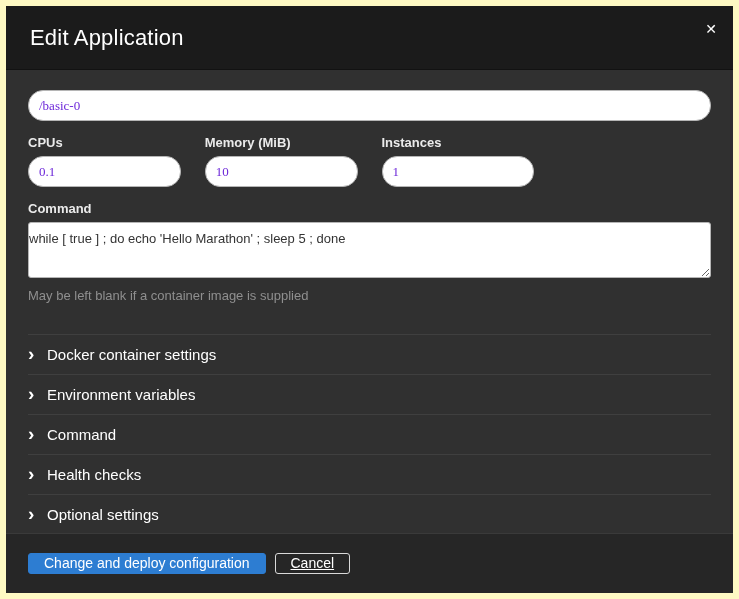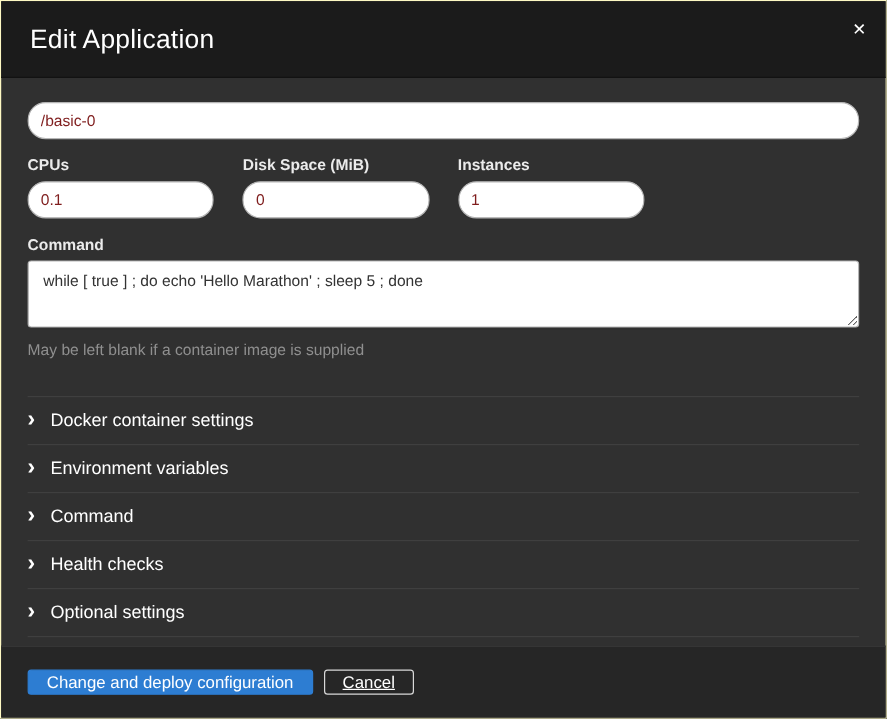--- a/index.html
+++ b/index.html
@@ -6,21 +6,21 @@
   html, body { width: 739px; height: 599px; }
   body {
     font-family: "Liberation Sans", sans-serif;
     background: #303030;
     overflow: hidden;
   }
   .modal {
     width: 739px;
     height: 599px;
     background: #303030;
-    border: 1px solid #fef9c3;
+    border: 6px solid #fef9c3;
     display: flex;
     flex-direction: column;
   }
   
   .modal-header {
     background: #1b1b1b;
     height: 64px;
     flex: 0 0 64px;
     display: flex;
     align-items: center;
@@ -61,36 +61,36 @@
     margin-bottom: 6px;
   }
   .text-input {
     width: 100%;
     height: 31px;
     background: #ffffff;
     border: 1px solid #b5b5b5;
     border-radius: 15px;
     padding: 0 10px;
     font-size: 13px;
-    color: #7f1d1d;
-    font-family: Liberation Sans, sans-serif;
+    color: #6d28d9;
+    font-family: Liberation Serif, serif;
   }
   .grid-4 {
     display: grid;
     grid-template-columns: repeat(4, 1fr);
     column-gap: 24px;
     margin-bottom: 14px;
   }
   .textarea-input {
     width: 100%;
     height: 56px;
     background: #ffffff;
     border: 1px solid #b5b5b5;
     border-radius: 3px;
-    padding: 7px 12px;
+    padding: 7px 0;
     font-size: 13px;
     color: #333333;
     font-family: "Liberation Sans", sans-serif;
     resize: vertical;
     line-height: 1.35;
   }
   .help-text {
     color: #8f8f8f;
     font-size: 13px;
     margin-top: 6px;
@@ -166,22 +166,22 @@
     <div class="form-group">
       <input class="text-input" type="text" value="/basic-0" style="">
     </div>
 
     <div class="grid-4">
       <div>
         <label class="field-label">CPUs</label>
         <input class="text-input" type="text" value="0.1" style="">
       </div>
       <div>
-        <label class="field-label">Disk Space (MiB)</label>
-        <input class="text-input" type="text" value="0" style="">
+        <label class="field-label">Memory (MiB)</label>
+        <input class="text-input" type="text" value="10" style="">
       </div>
       <div>
         <label class="field-label">Instances</label>
         <input class="text-input" type="text" value="1" style="">
       </div>
     </div>
 
     <div class="form-group" style="margin-bottom:0;">
       <label class="field-label">Command</label>
       <textarea class="textarea-input" spellcheck="false" style="">while [ true ] ; do echo 'Hello Marathon' ; sleep 5 ; done</textarea>

